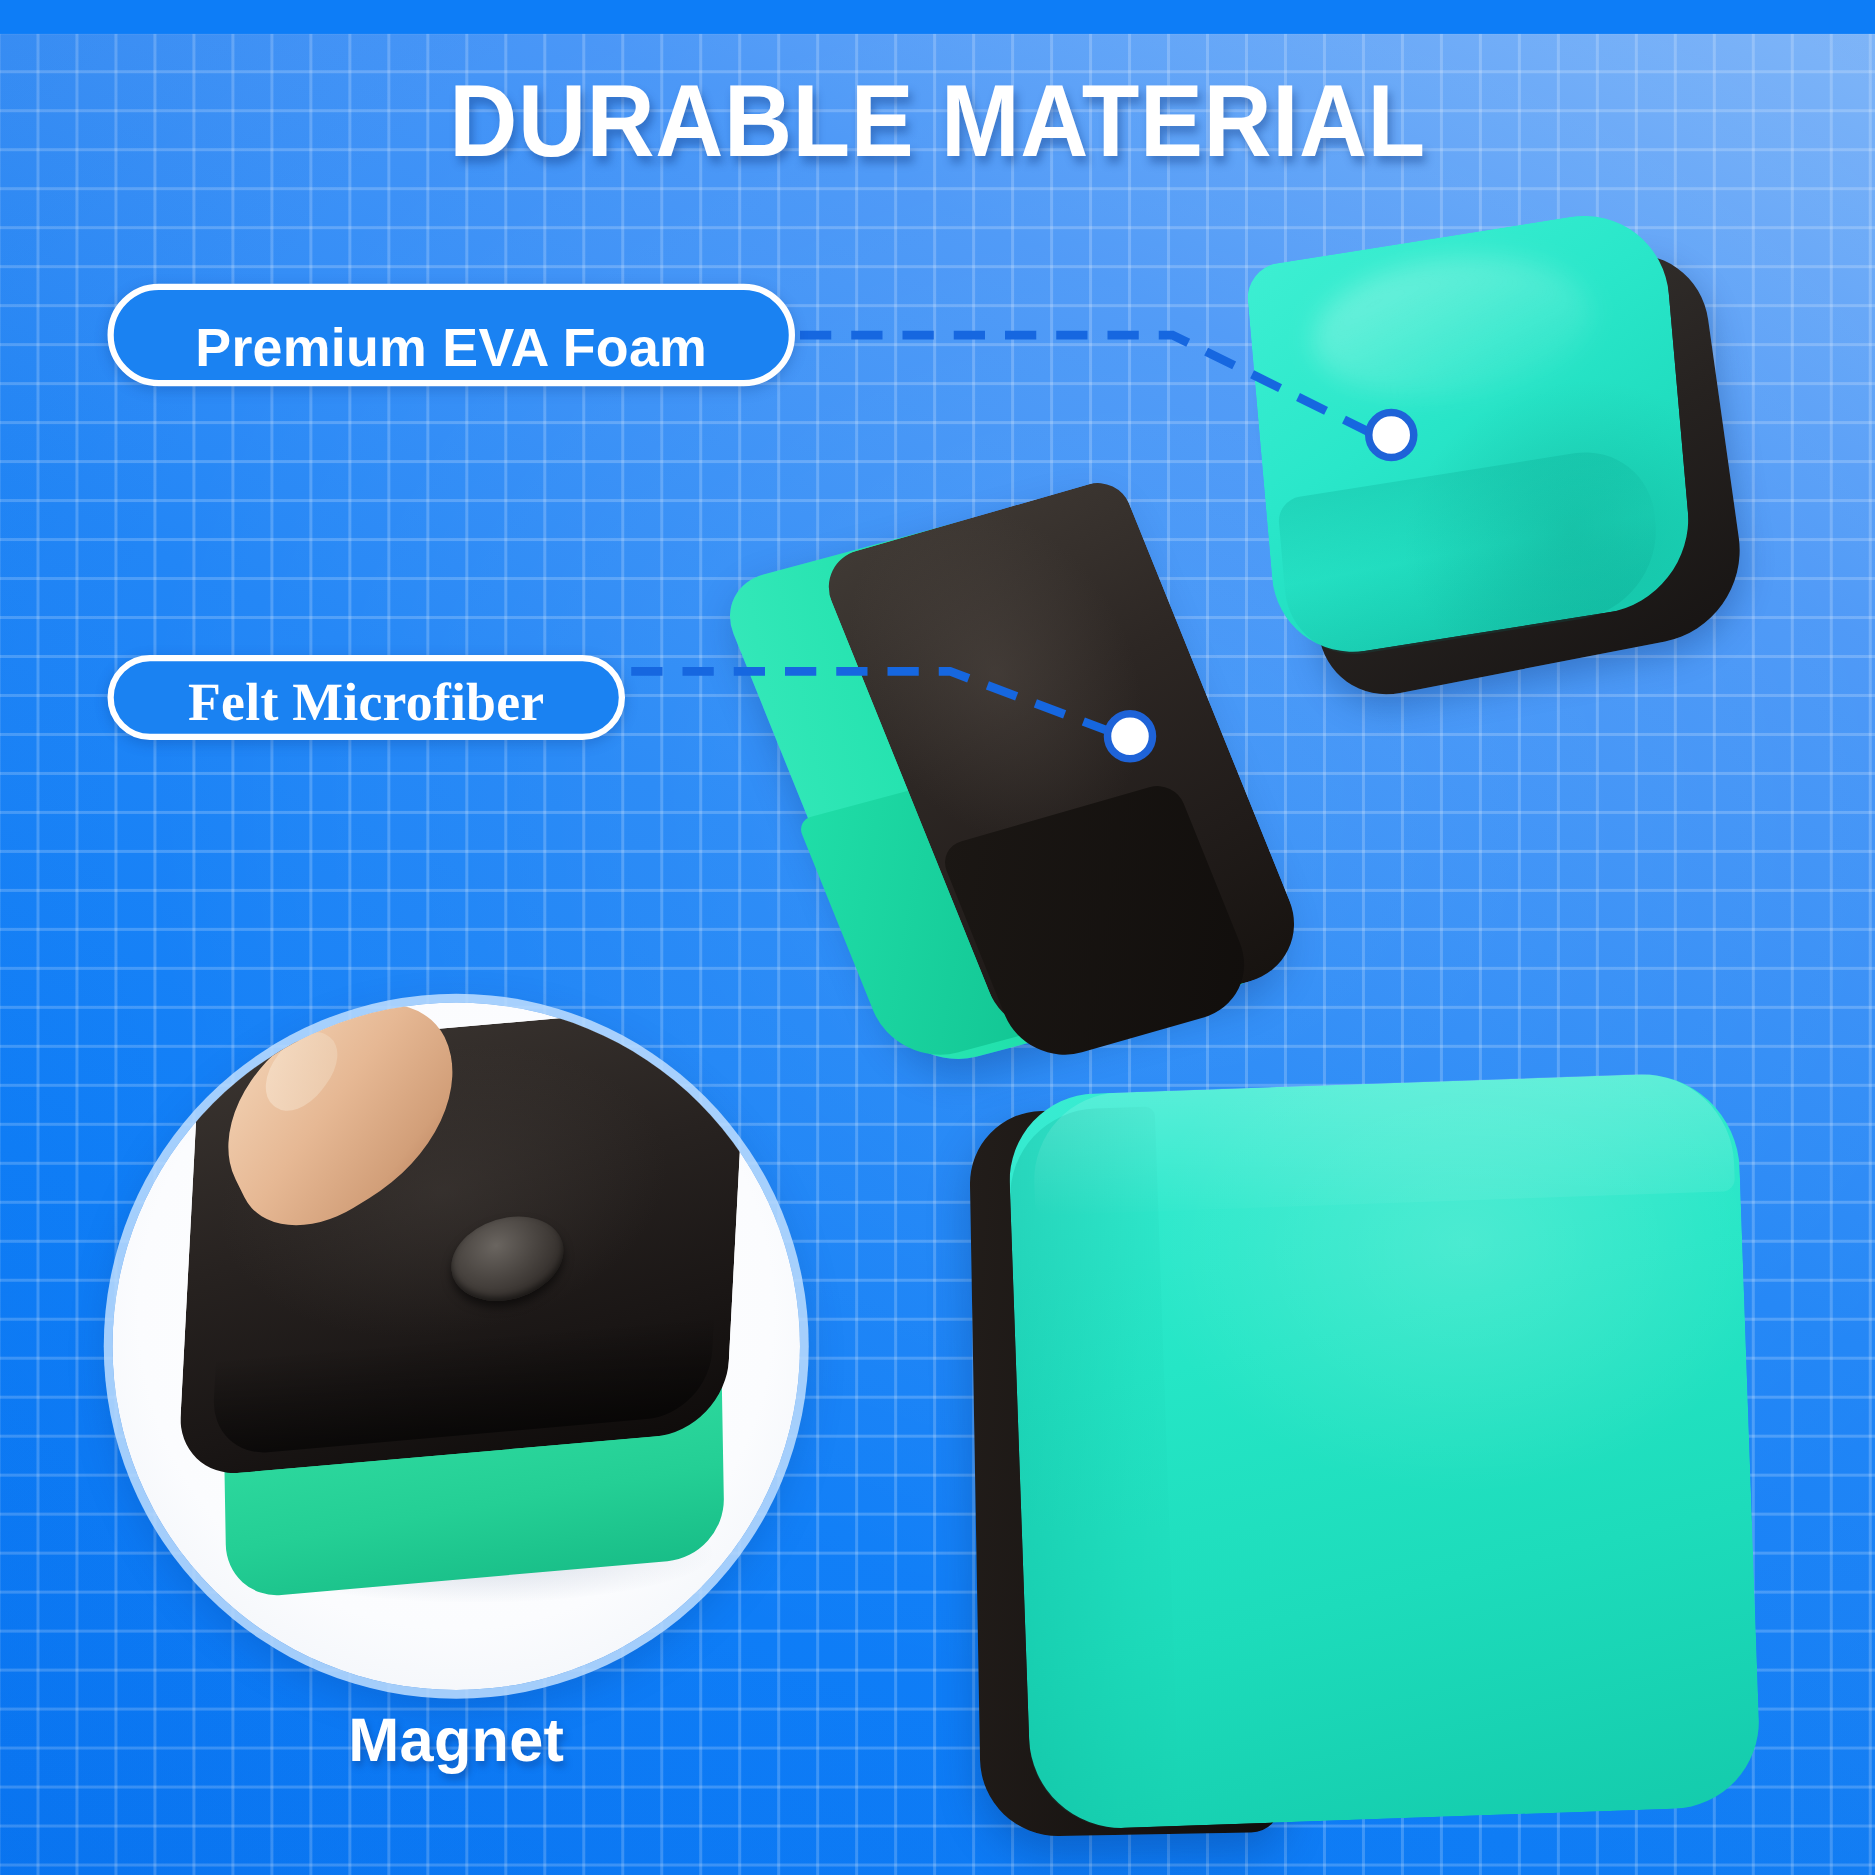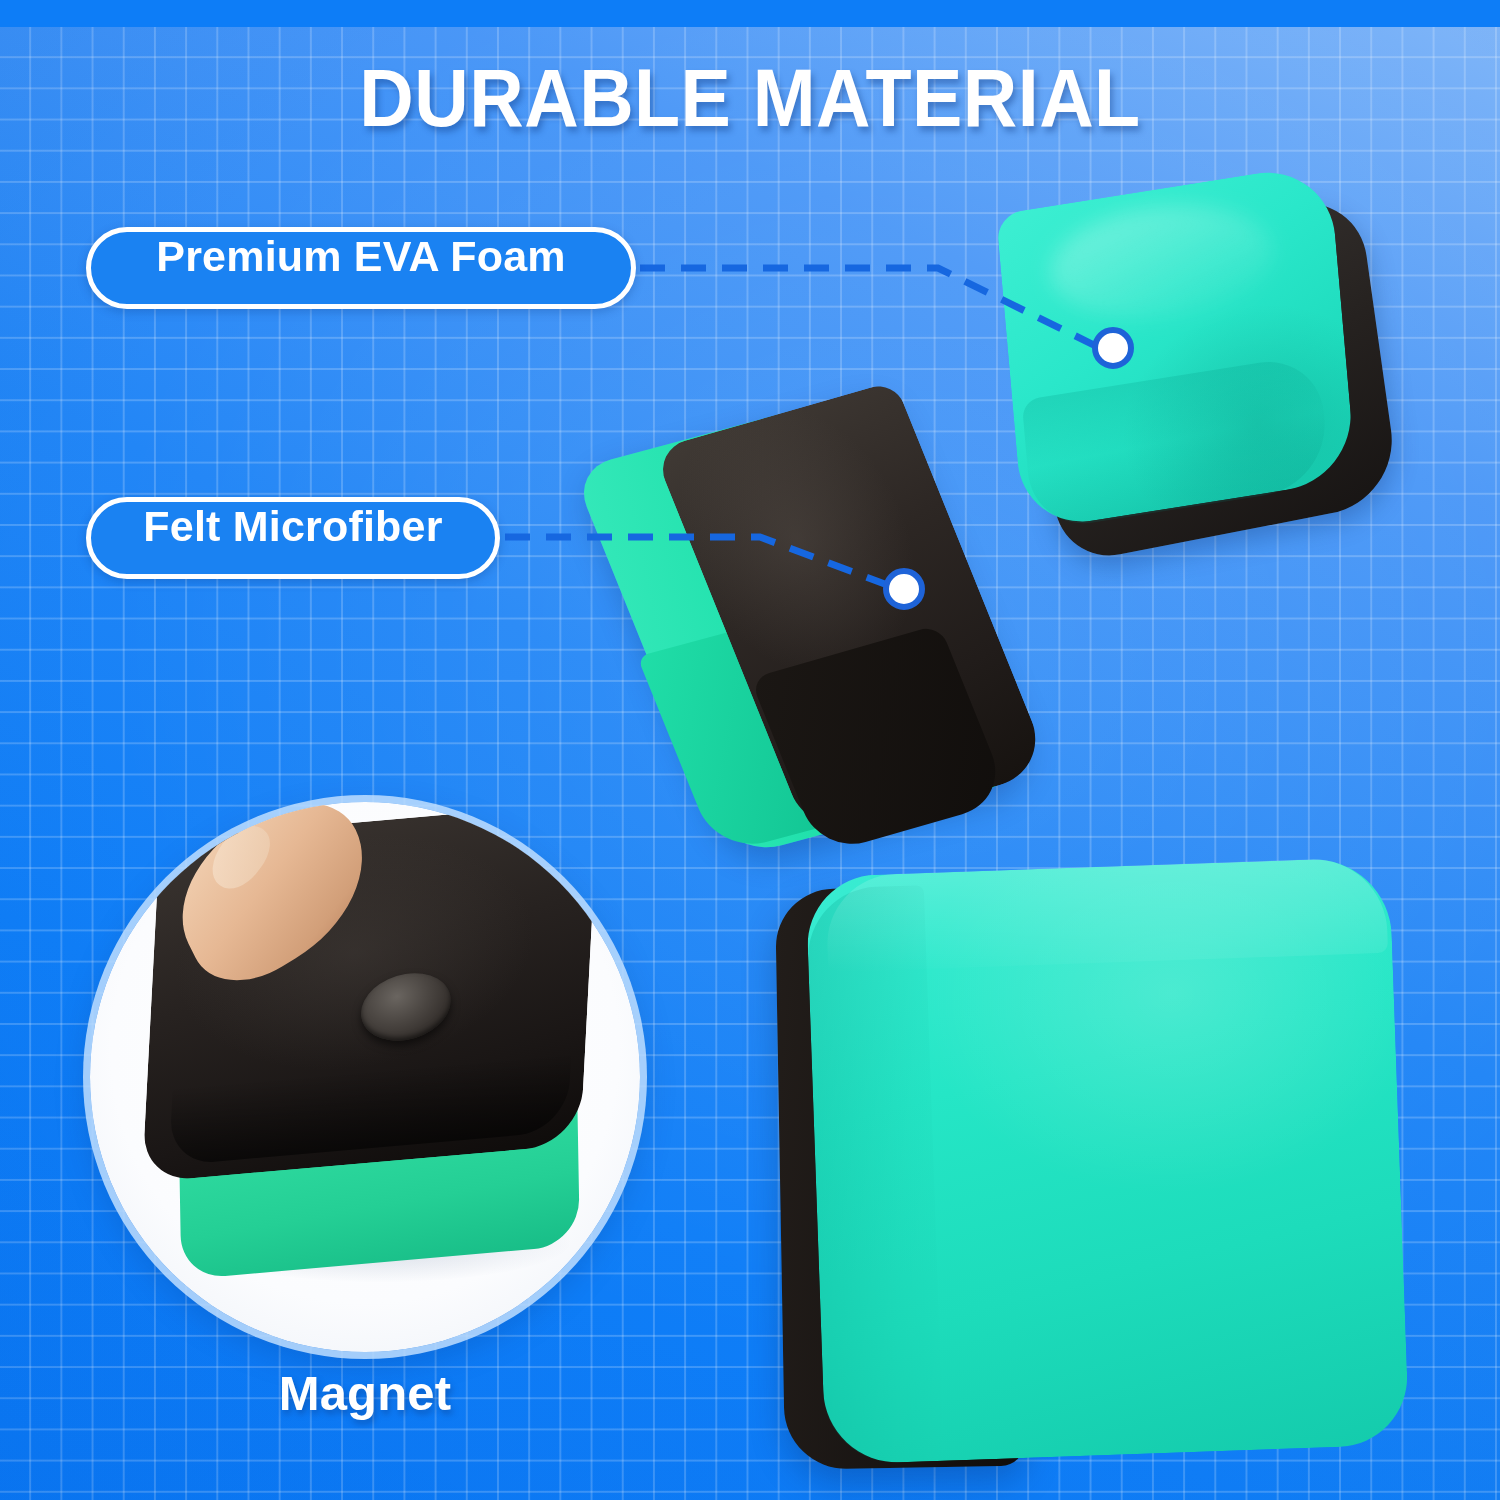--- a/index.html
+++ b/index.html
@@ -53,36 +53,36 @@
     letter-spacing: 0.5px;
     transform: scaleX(0.92);
     text-shadow: 3px 5px 7px rgba(10, 50, 120, 0.38);
     white-space: nowrap;
   }
 
   
   .pill {
     position: absolute;
     display: flex;
-    align-items: flex-start;
+    align-items: flex-end;
     justify-content: center;
     background: #1a82f2;
     border: 5px solid #ffffff;
     border-radius: 48px;
     color: #ffffff;
     font-size: 43px;
     font-weight: 700;
     letter-spacing: 0.2px;
     padding: 0 30px;
     box-sizing: border-box;
     box-shadow: 0 3px 10px rgba(6, 48, 120, 0.25);
     white-space: nowrap;
   }
   #pill-eva   { left: 86px;  top: 200px; width: 550px; height: 82px; }
-  #pill-felt  { left: 86px;  top: 470px; width: 414px; height: 82px; }
+  #pill-felt  { left: 86px;  top: 497px; width: 414px; height: 68px; font-family: Liberation Serif, serif; }
 
   
   .connector {
     position: absolute;
     overflow: visible;
     pointer-events: none;
   }
   .connector path {
     fill: none;
     stroke: #1667e0;

